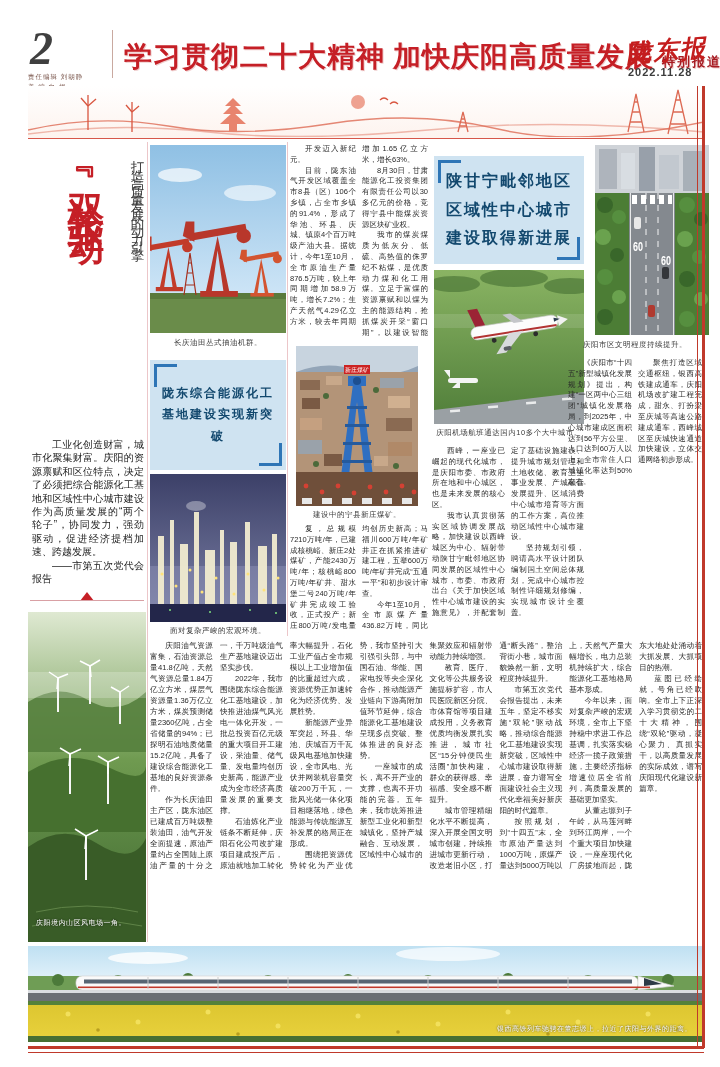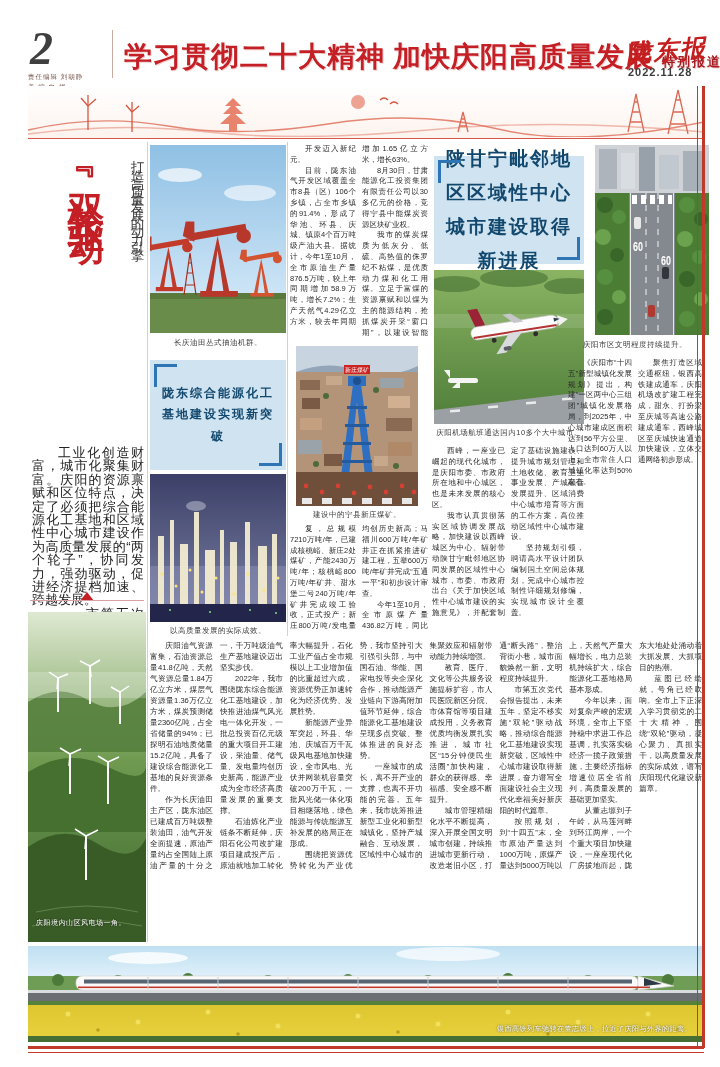--- a/index.html
+++ b/index.html
@@ -19,21 +19,21 @@
              font-size:25px;color:#c41e1e;transform:rotate(-4deg);letter-spacing:2px;}
   .dateline{font-size:11px;color:#3c3c3c;letter-spacing:1px;font-weight:bold;}
   .deco-strip{background:linear-gradient(#ffffff,#fdf3ee);border-bottom:1px solid #d6564a;}
   
   .vert{writing-mode:vertical-rl;}
   .kicker{display:block;font-family:"Liberation Serif","DejaVu Serif",serif;font-size:13.5px;
           color:#3c3c3c;letter-spacing:8px;margin-left:18px;}
   .bigtitle{display:block;font-family:"Liberation Serif","DejaVu Serif",serif;font-weight:900;
             font-size:36px;color:#c51f26;letter-spacing:9px;padding-top:6px;}
   
-  .quote{font-size:13px;line-height:13.4px;text-align:justify;color:#222;margin-top:8px;}
+  .quote{font-size:10px;line-height:13.4px;text-align:justify;color:#222;}
   .quote p{margin:0;text-indent:2em;}
   .divline{border-top:1px solid #d9a0a4;}
   .tri{width:0;height:0;border-left:7px solid transparent;border-right:7px solid transparent;
        border-bottom:9px solid #c51f26;}
   
   .hbox{background:#cfe3f1;color:#12486e;font-family:"Liberation Serif","DejaVu Serif",serif;
         font-weight:900;letter-spacing:2px;line-height:1.8;text-align:center;
         display:flex;align-items:center;justify-content:center;padding:6px 10px;box-sizing:border-box;}
   .hbox::before{content:"";position:absolute;left:4px;top:4px;width:20px;height:20px;
         border-left:3px solid #2e75b6;border-top:3px solid #2e75b6;}
@@ -230,21 +230,21 @@
       <ellipse cx="46" cy="32" rx="10" ry="5" fill="#ffffff" opacity=".35"></ellipse>
       <rect y="130" width="136" height="18" fill="#23264a"></rect>
       <g fill="#7fe07f">
           <circle cx="20" cy="136" r="1"></circle>
           <circle cx="60" cy="138" r="1"></circle>
           <circle cx="100" cy="136" r="1"></circle>
           <circle cx="126" cy="139" r="1"></circle>
         </g>
     </svg>
   </div>
-  <div class="abs caption" style="left:150px;top:626px;width:136px;">以高质量发展的实际成效。</div>
+  <div class="abs caption" style="left:150px;top:626px;width:136px;">面对复杂严峻的宏观环境。</div>
 
   <div class="abs bodytext cols2" style="left:290px;top:144px;width:138px;height:198px;">
       <p>开发迈入新纪元。</p>
       <p>目前，陇东油气开发区域覆盖全市8县（区）106个乡镇，占全市乡镇的91.4%，形成了华池、环县、庆城、镇原4个百万吨级产油大县。据统计，今年1至10月，全市原油生产量876.5万吨，较上年同期增加58.9万吨，增长7.2%；生产天然气4.29亿立方米，较去年同期增加1.65亿立方米，增长63%。</p>
       <p>8月30日，甘肃能源化工投资集团有限责任公司以30多亿元的价格，竞得宁县中能煤炭资源区块矿业权。</p>
       <p>我市的煤炭煤质为低灰分、低硫、高热值的侏罗纪不粘煤，是优质动力煤和化工用煤。立足于富煤的资源禀赋和以煤为主的能源结构，抢抓煤炭开采“窗口期”，以建设智能化、现代化、大型化矿井为目标，实现煤炭资源智能开采，推动煤炭资源开发利用。</p>
     </div>
 
   <div class="abs photo" style="left:296px;top:346px;width:122px;height:160px;">
     <svg width="122" height="160" viewBox="0 0 122 160">
@@ -302,21 +302,21 @@
           <rect x="106" y="152" width="10" height="6"></rect>
       </g>
     </svg>
   </div>
   <div class="abs caption" style="left:288px;top:510px;width:138px;">建设中的宁县新庄煤矿。</div>
   <div class="abs bodytext cols2" style="left:290px;top:524px;width:138px;height:110px;">
       <p>复，总规模7210万吨/年，已建成核桃峪、新庄2处煤矿，产能2430万吨/年；核桃峪800万吨/年矿井、甜水堡二号240万吨/年矿井完成竣工验收，正式投产；新庄800万吨/发电量均创历史新高；马福川600万吨/年矿井正在抓紧推进矿建工程，五举600万吨/年矿井完成“五通一平”和初步设计审查。</p>
       <p>今年1至10月，全市原煤产量436.82万吨，同比增长64.2%，千万吨级煤炭生产基地建设迈出坚实步伐。</p>
     </div>
 
-  <div class="abs hbox" style="left:434px;top:156px;width:150px;height:108px;font-size:19px;">陕甘宁毗邻地区区域性中心城市建设取得新进展</div>
+  <div class="abs hbox" style="left:434px;top:156px;width:150px;height:108px;font-size:16px;">陕甘宁毗邻地区区域性中心城市建设取得新进展</div>
 
   <div class="abs photo" style="left:434px;top:270px;width:150px;height:154px;">
     <svg width="150" height="154" viewBox="0 0 150 154">
       <defs>
         <linearGradient id="fg" x1="0" y1="0" x2="0" y2="1">
           <stop offset="0" stop-color="#8ab463"></stop>
             <stop offset="1" stop-color="#4f7d39"></stop>
         </linearGradient>
       </defs>
       <rect width="150" height="154" fill="url(#fg)"></rect>

